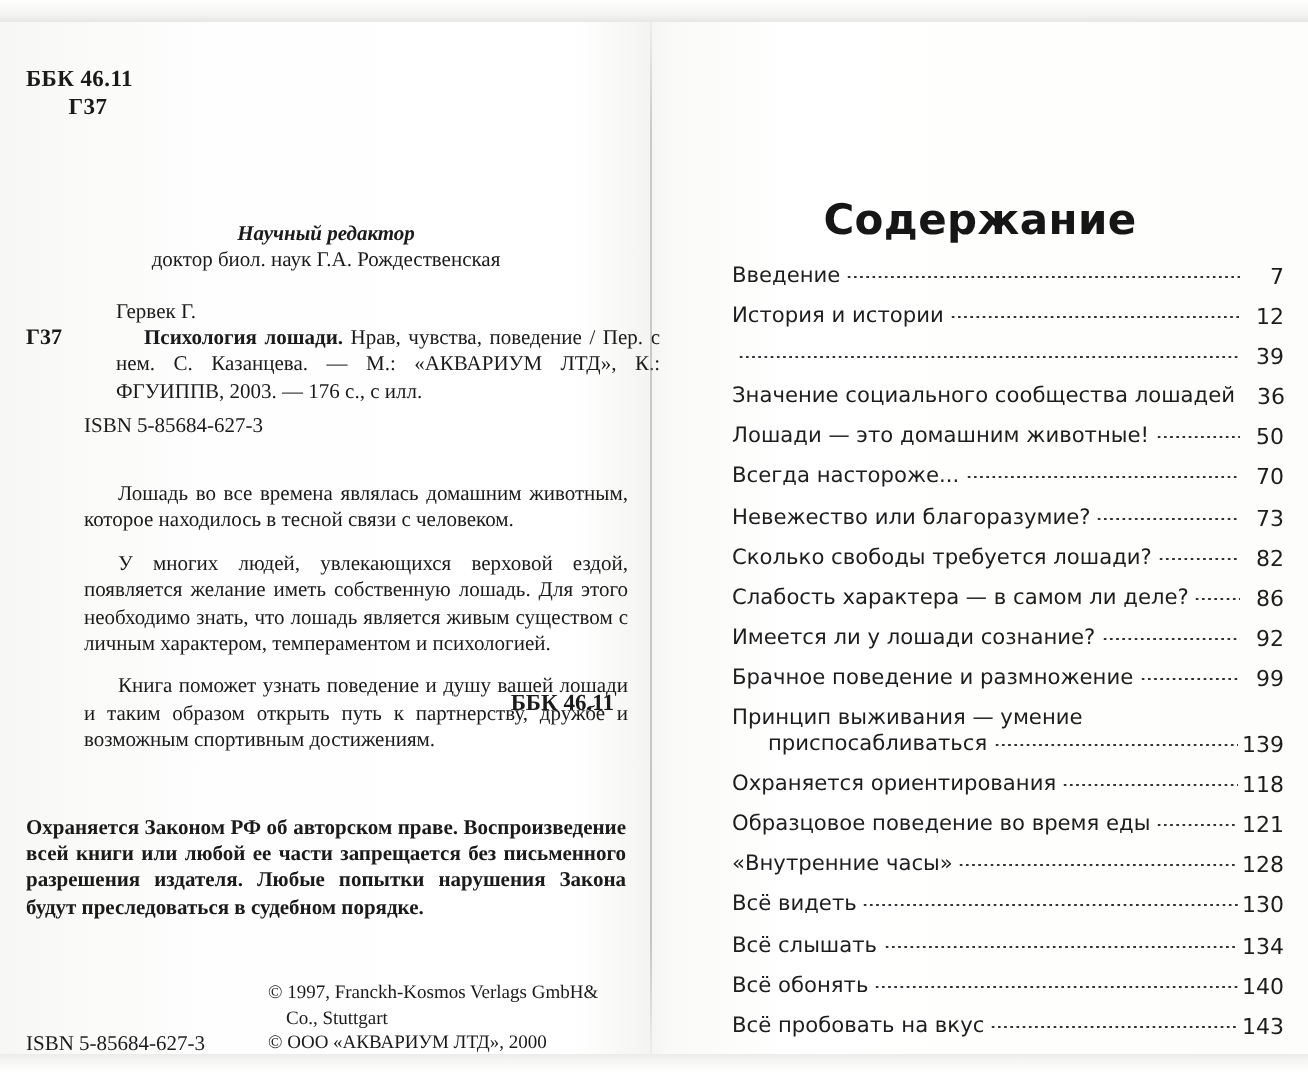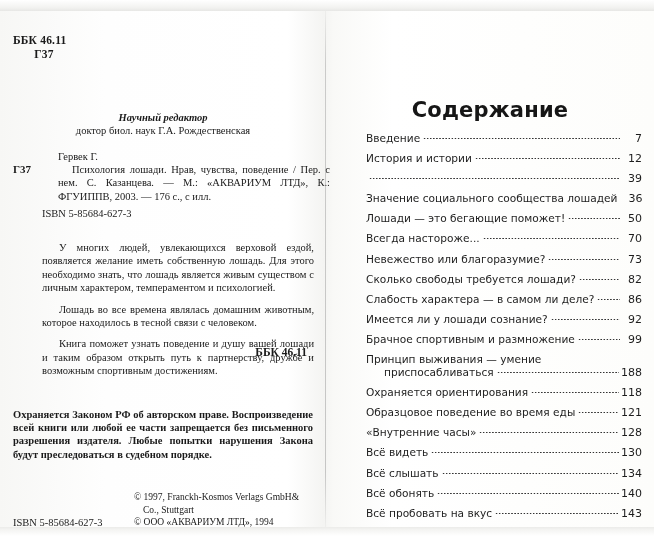--- a/index.html
+++ b/index.html
@@ -80,21 +80,21 @@
     position: absolute;
     left: 42px; top: 150px;
     width: 272px;
     font-size: 10.5px;
     line-height: 13.2px;
     text-align: justify;
     margin-left: 16px;
   }
   .biblio .author { display: block; }
   .biblio .desc { display: block; text-indent: 14px; }
-  .biblio .desc b { font-weight: normal; }
+  .biblio .desc b { font-weight: bold; }
   .g37 {
     position: absolute;
     left: 13px; top: 163px;
     font-weight: bold;
     font-size: 11px;
   }
   .isbn-top {
     position: absolute;
     left: 42px; top: 208px;
     font-size: 10.5px;
@@ -232,35 +232,35 @@
     <div class="g37">Г37</div>
 
     <div class="biblio">
       <span class="author">Гервек Г.</span>
       <span class="desc"><b>Психология лошади.</b><span> Нрав, чувства, поведение / Пер. с нем. С. Казанцева. — М.: «АКВАРИУМ ЛТД», К.: ФГУИППВ, 2003. — 176 с., с илл.</span></span>
     </div>
 
     <div class="isbn-top">ISBN 5-85684-627-3</div>
 
     <div class="annot">
+      <p>Лошадь во все времена являлась домашним животным, которое находилось в тесной связи с человеком.</p>
       <p>У многих людей, увлекающихся верховой ездой, появляется желание иметь собственную лошадь. Для этого необходимо знать, что лошадь является живым существом с личным характером, темпераментом и психологией.</p>
-      <p>Лошадь во все времена являлась домашним животным, которое находилось в тесной связи с человеком.</p>
       <p>Книга поможет узнать поведение и душу вашей лошади и таким образом открыть путь к партнерству, дружбе и возможным спортивным достижениям.</p>
     </div>
 
     <div class="bbk-foot">ББК 46.11</div>
 
     <div class="legal">Охраняется Законом РФ об авторском праве. Воспроизведение всей книги или любой ее части запрещается без письменного разрешения издателя. Любые попытки нарушения Закона будут преследоваться в судебном порядке.</div>
 
     <div class="isbn-bottom">ISBN 5-85684-627-3</div>
 
     <div class="copyright">
       <span class="cline">© 1997, Franckh-Kosmos Verlags GmbH&amp;</span>
       <span class="cont">Co., Stuttgart</span>
-      <span class="cline">© ООО «АКВАРИУМ  ЛТД», 1994</span>
+      <span class="cline">© ООО «АКВАРИУМ  ЛТД», 2000</span>
     </div>
   </div>
 
   <div class="gutter"></div>
 
   <div class="right-page">
     <div class="toc-title">Содержание</div>
     <div class="toc-list" id="toc-list">
         <div class="toc-row">
           <span class="label">Введение</span>
@@ -275,21 +275,21 @@
         <div class="toc-row">
           <span class="leader"></span>
           <span class="page">39</span>
         </div>
         <div class="toc-row">
           <span class="label">Значение социального сообщества лошадей</span>
           <span class="leader"></span>
           <span class="page">36</span>
         </div>
         <div class="toc-row">
-          <span class="label">Лошади  —  это бегающие поможет!</span>
+          <span class="label">Лошади  —  это домашним животные!</span>
           <span class="leader"></span>
           <span class="page">50</span>
         </div>
         <div class="toc-row">
           <span class="label">Всегда настороже...</span>
           <span class="leader"></span>
           <span class="page">70</span>
         </div>
         <div class="toc-row">
           <span class="label">Невежество или благоразумие?</span>
@@ -305,30 +305,30 @@
           <span class="label">Слабость характера  —  в самом ли деле?</span>
           <span class="leader"></span>
           <span class="page">86</span>
         </div>
         <div class="toc-row">
           <span class="label">Имеется ли у лошади сознание?</span>
           <span class="leader"></span>
           <span class="page">92</span>
         </div>
         <div class="toc-row">
-          <span class="label">Брачное спортивным и размножение</span>
+          <span class="label">Брачное поведение и размножение</span>
           <span class="leader"></span>
           <span class="page">99</span>
         </div>
         <div class="toc-row wrap">
           <span class="first">Принцип выживания  —  умение</span>
           <span class="second">
             <span class="label">приспосабливаться</span>
             <span class="leader"></span>
-            <span class="page">188</span>
+            <span class="page">139</span>
           </span>
         </div>
         <div class="toc-row">
           <span class="label">Охраняется ориентирования</span>
           <span class="leader"></span>
           <span class="page">118</span>
         </div>
         <div class="toc-row">
           <span class="label">Образцовое поведение во время еды</span>
           <span class="leader"></span>

